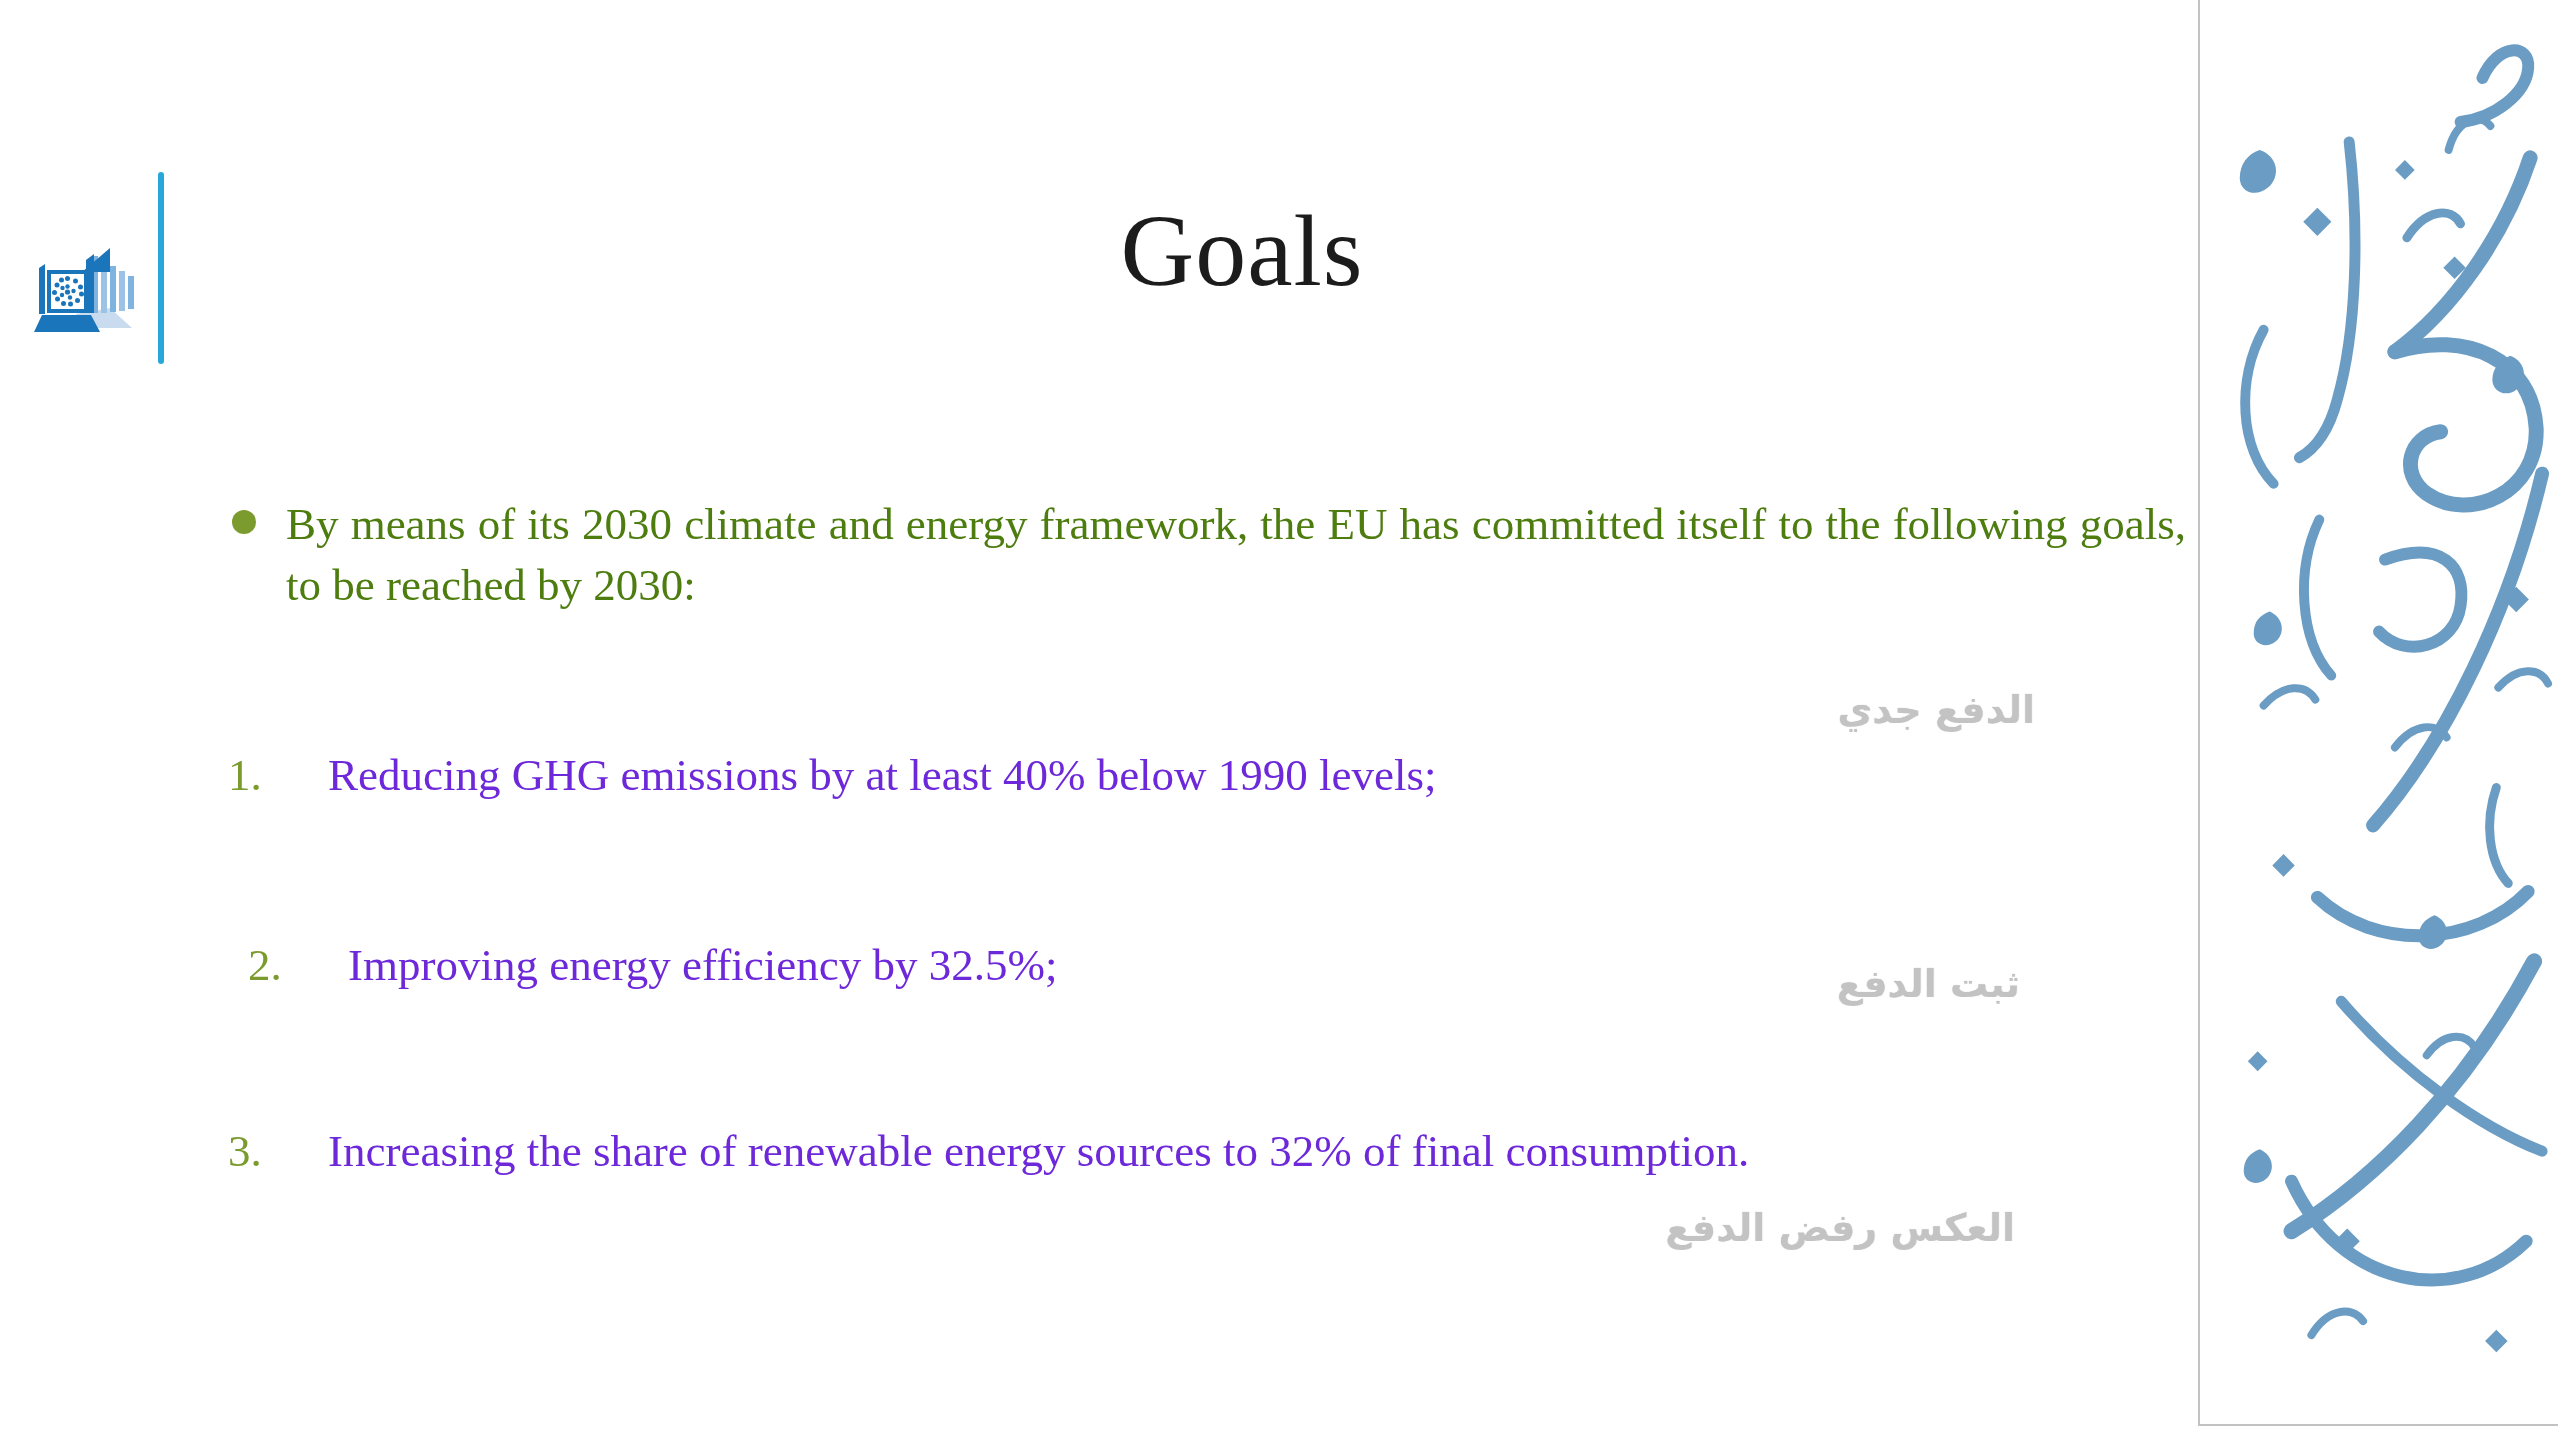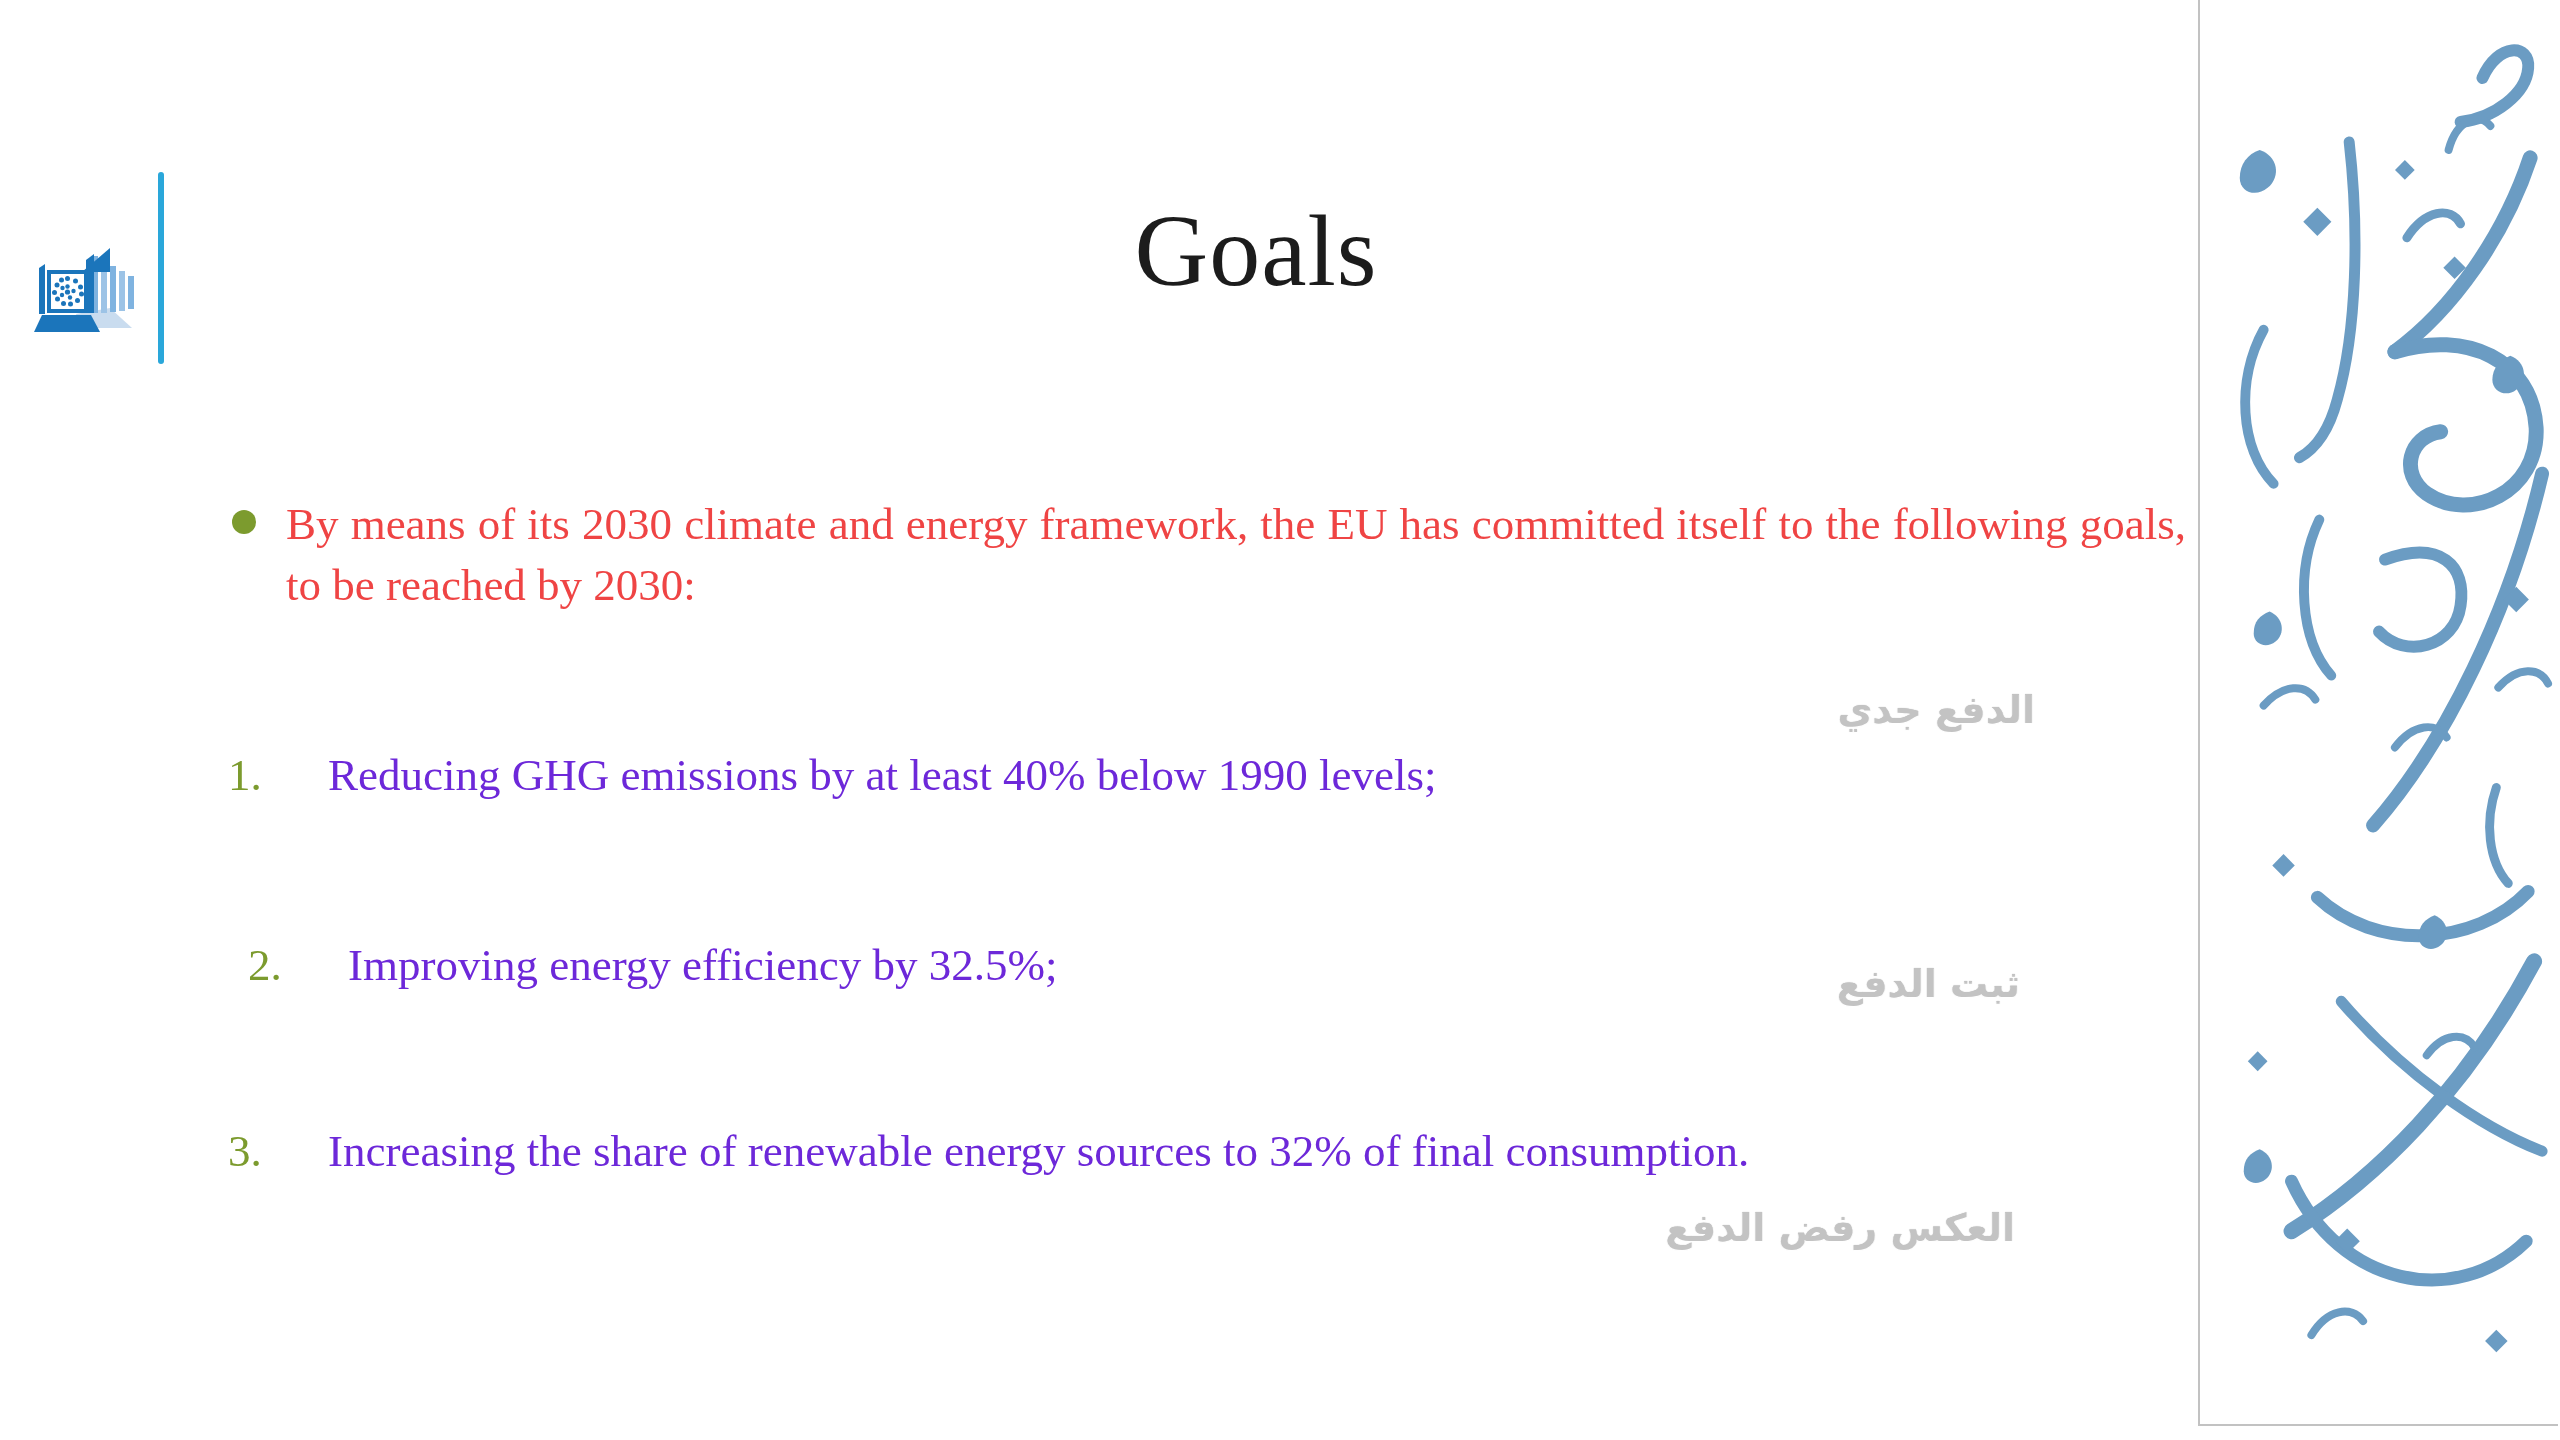--- a/index.html
+++ b/index.html
@@ -9,33 +9,33 @@
     background:#ffffff;
     overflow:hidden;
     font-family:"Liberation Serif","DejaVu Serif",serif;
     color:#1a1a1a;
   }
   
   .logo{position:absolute;left:28px;top:238px;width:112px;height:98px;}
   .divider-line{position:absolute;left:158px;top:172px;width:6px;height:192px;background:#2aa7da;border-radius:3px;}
   
   .title{
-    position:absolute;left:16px;top:192px;width:2480px;
+    position:absolute;left:2px;top:192px;width:2480px;
     text-align:center;font-size:102px;font-weight:400;color:#1c1c1c;
     letter-spacing:1px;margin:0;
   }
   
   .intro-wrap{position:absolute;left:228px;top:494px;width:1964px;}
   .bullet-dot{
     position:absolute;left:4px;top:16px;width:24px;height:24px;border-radius:50%;
     background:#7c9b2e;
   }
   .intro-text{
     margin:0 0 0 58px;width:1900px;
-    font-size:45px;line-height:1.35;text-align:justify;color:#ef4444;
+    font-size:45px;line-height:1.35;text-align:justify;color:#4d7c0f;
   }
   
   .goal{position:absolute;left:228px;width:1960px;font-size:45px;line-height:1.2;}
   .goal .num{
     display:inline-block;width:100px;color:#7c9b2e;vertical-align:top;
   }
   .goal .txt{display:inline-block;color:#6d28d9;width:1820px;vertical-align:top;}
   .goal1{top:748px;}
   .goal2{top:938px;margin-left:20px;}
   .goal3{top:1124px;}

